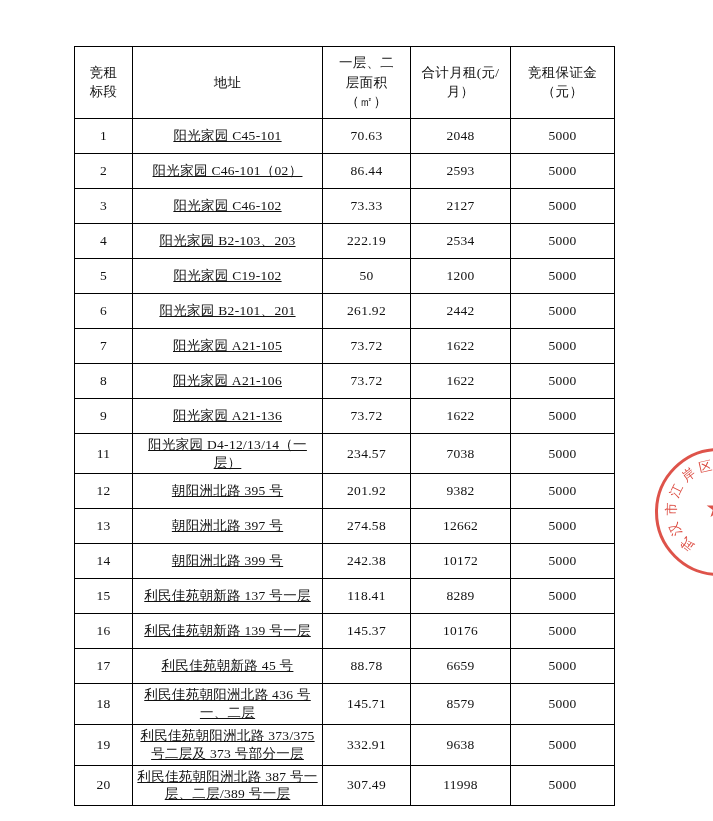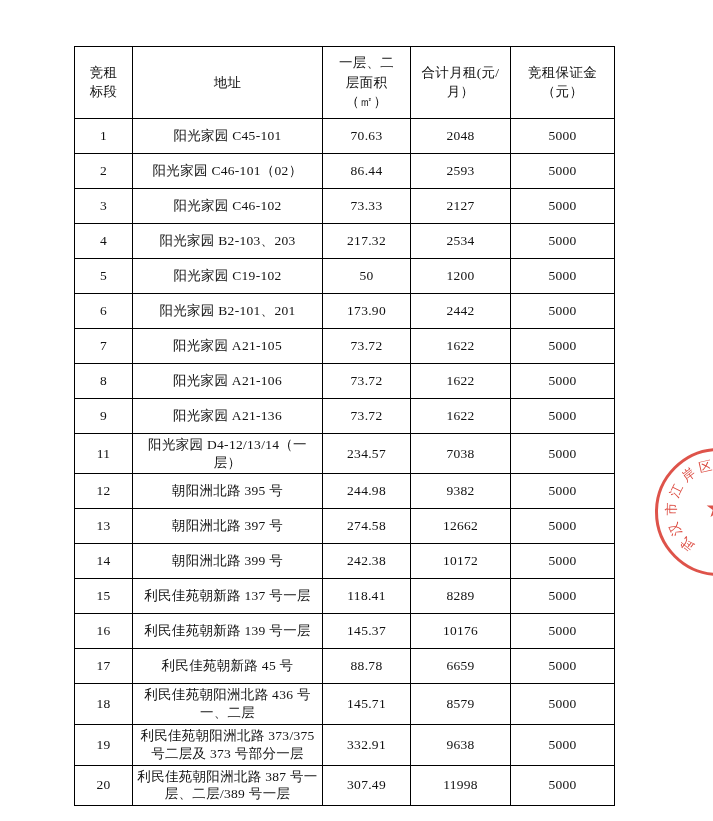--- a/index.html
+++ b/index.html
@@ -49,20 +49,21 @@
   }
   col.c-lot { width: 58px; }
   col.c-addr { width: 190px; }
   col.c-area { width: 88px; }
   col.c-rent { width: 100px; }
   col.c-deposit { width: 104px; }
 
   td.addr {
     font-size: 13.5px;
     letter-spacing: 0.2px;
+    text-decoration: underline;
   }
   tr.r-1 td { height: 30px; }
   .seal {
     position: absolute;
     left: 655px;
     top: 440px;
     width: 122px;
     height: 122px;
     pointer-events: none;
   }
@@ -170,41 +171,41 @@
           <td>73.33</td>
           <td>2127</td>
           <td>5000</td>
         </tr>
 
         <tr class="r-1">
           <td>4</td>
           <td class="addr">
             <div>阳光家园 B2-103、203</div>
           </td>
-          <td>217.32</td>
+          <td>222.19</td>
           <td>2534</td>
           <td>5000</td>
         </tr>
 
         <tr class="r-1">
           <td>5</td>
           <td class="addr">
             <div>阳光家园 C19-102</div>
           </td>
           <td>50</td>
           <td>1200</td>
           <td>5000</td>
         </tr>
 
         <tr class="r-1">
           <td>6</td>
           <td class="addr">
             <div>阳光家园 B2-101、201</div>
           </td>
-          <td>173.90</td>
+          <td>261.92</td>
           <td>2442</td>
           <td>5000</td>
         </tr>
 
         <tr class="r-1">
           <td>7</td>
           <td class="addr">
             <div>阳光家园 A21-105</div>
           </td>
           <td>73.72</td>
@@ -241,21 +242,21 @@
           <td>234.57</td>
           <td>7038</td>
           <td>5000</td>
         </tr>
 
         <tr class="r-1">
           <td>12</td>
           <td class="addr">
             <div>朝阳洲北路 395 号</div>
           </td>
-          <td>244.98</td>
+          <td>201.92</td>
           <td>9382</td>
           <td>5000</td>
         </tr>
 
         <tr class="r-1">
           <td>13</td>
           <td class="addr">
             <div>朝阳洲北路 397 号</div>
           </td>
           <td>274.58</td>

